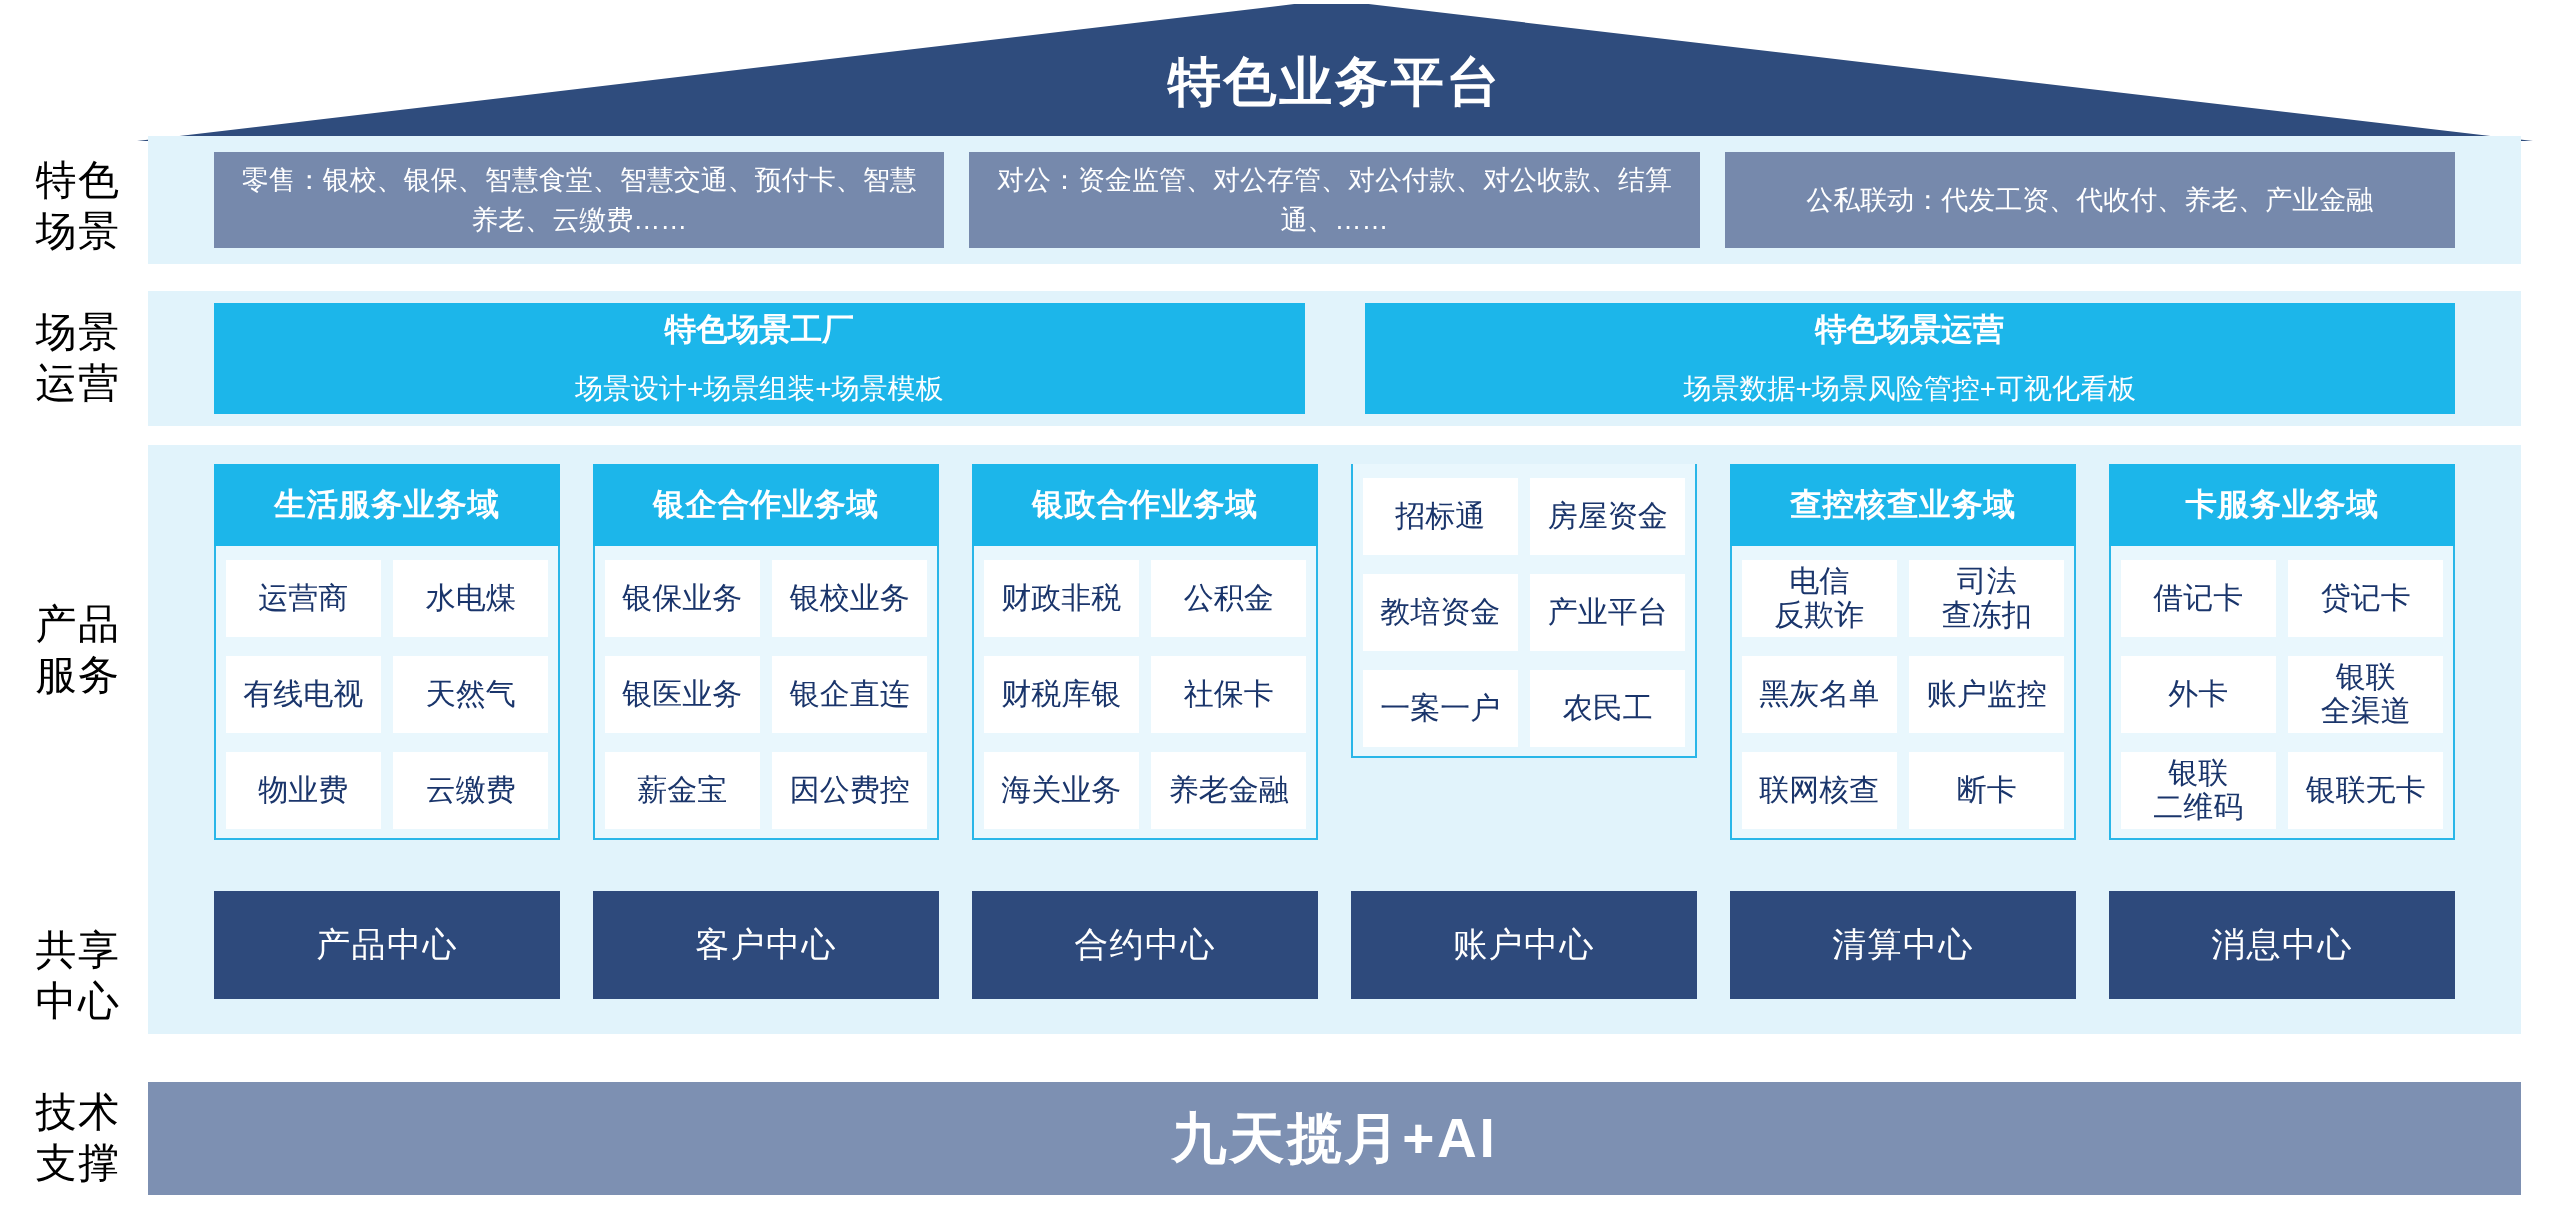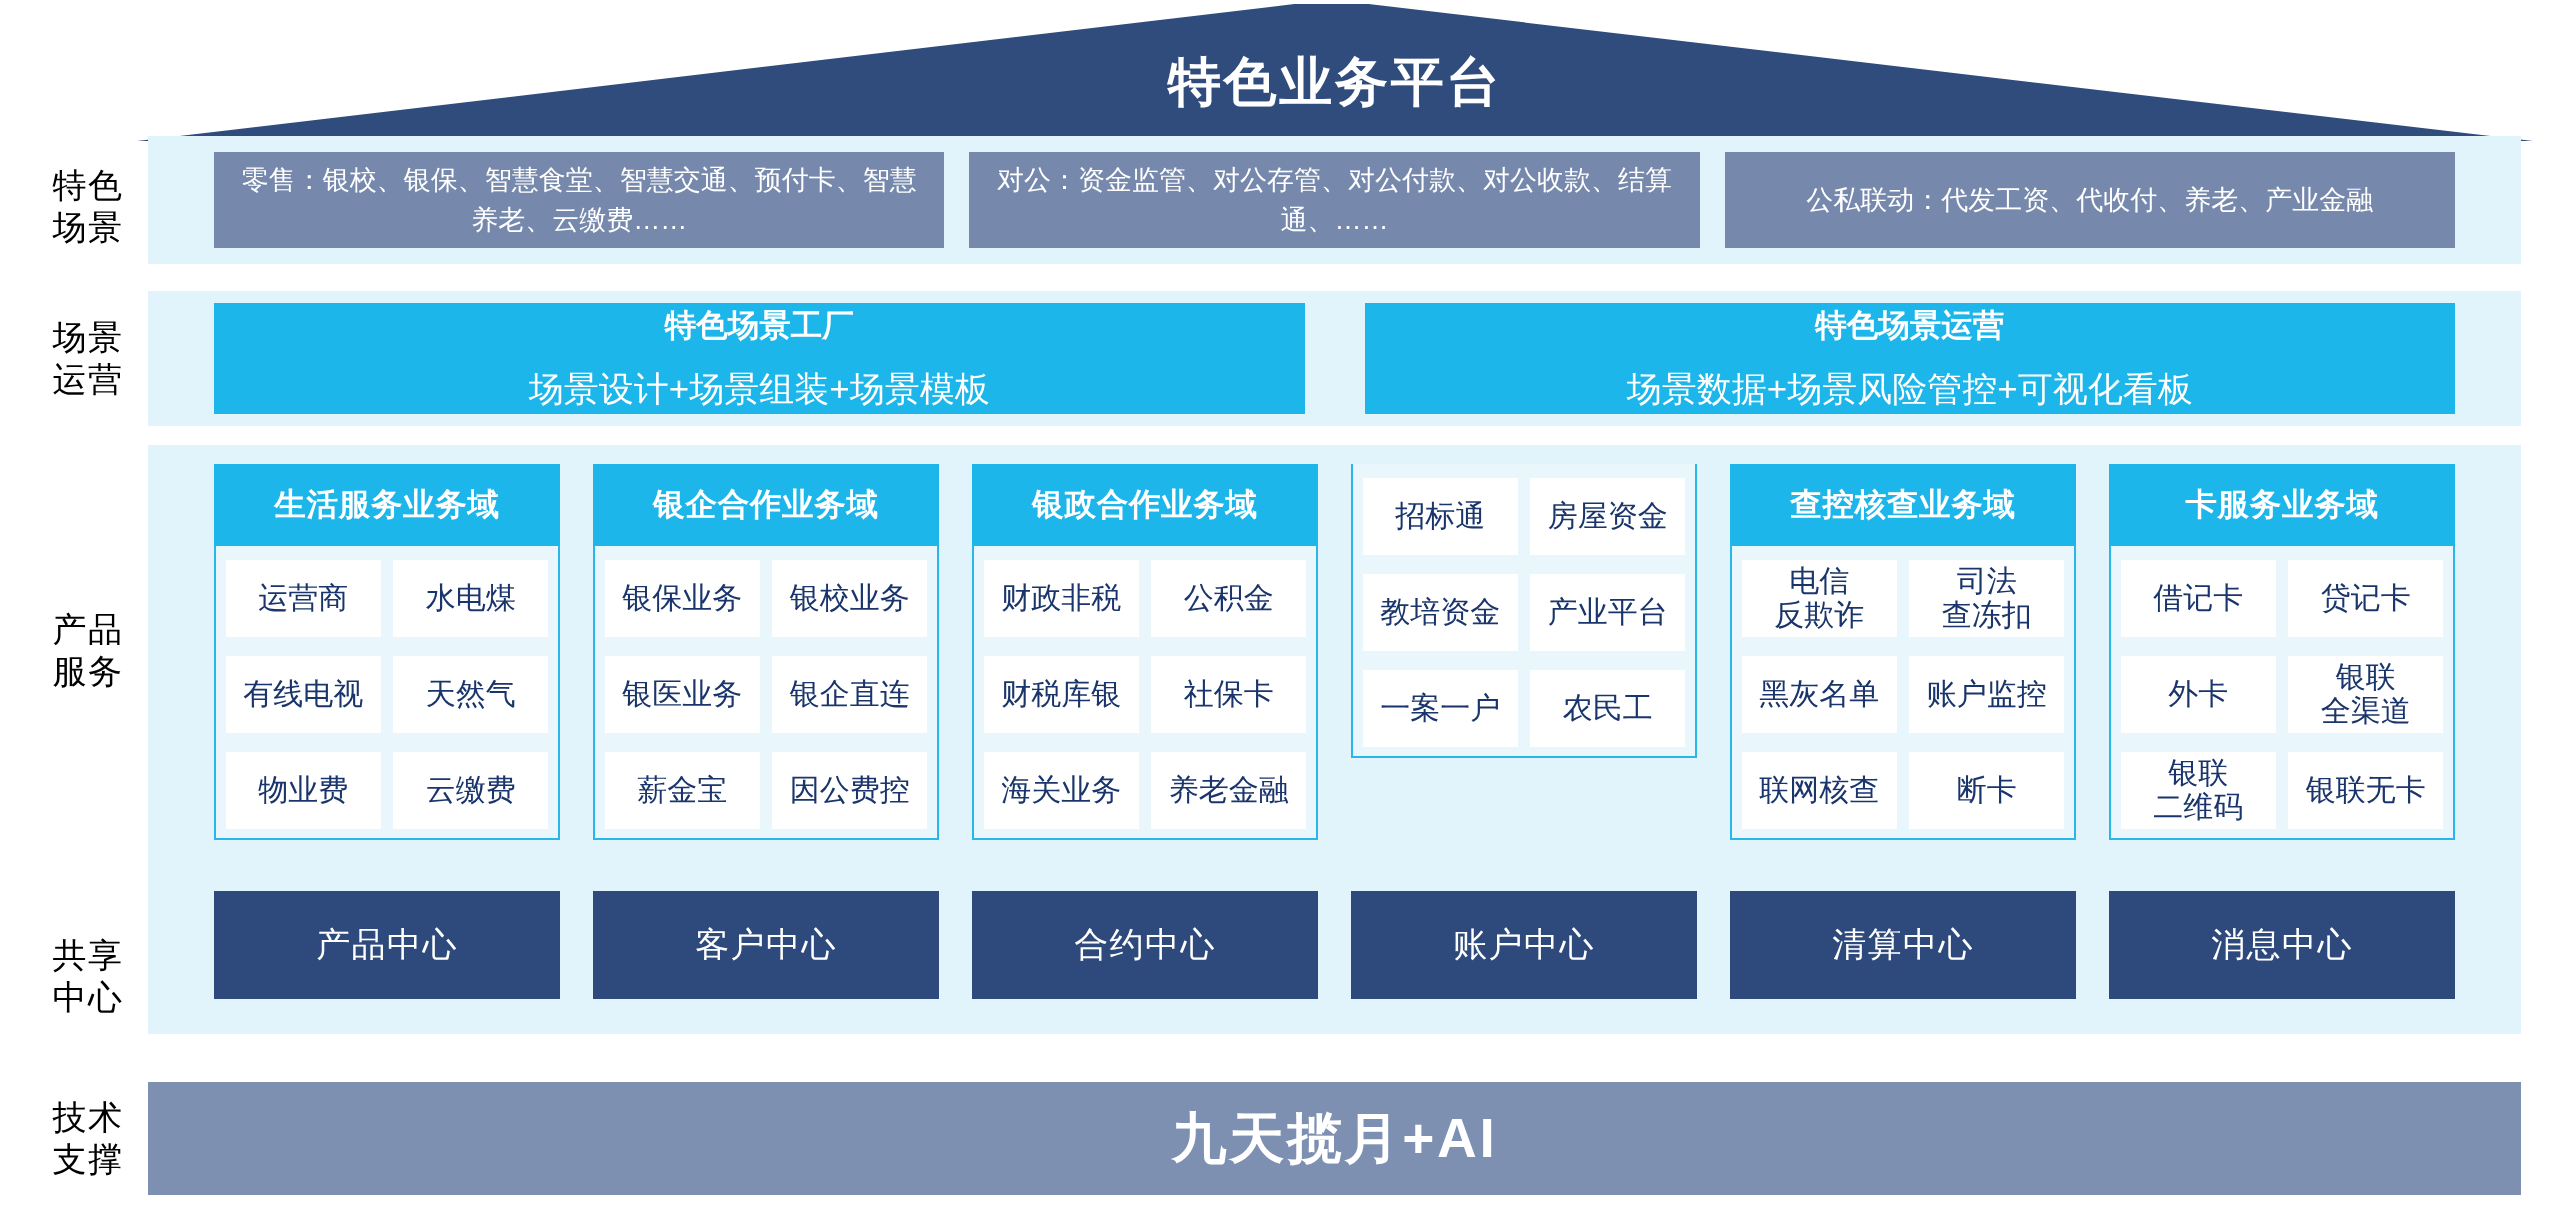--- a/index.html
+++ b/index.html
@@ -6,38 +6,38 @@
   body{font-family:"Liberation Sans","DejaVu Sans",sans-serif;}
   .canvas{position:relative;width:2576px;height:1232px;background:#ffffff;overflow:hidden;}
 
   
   .roof{position:absolute;left:137px;top:4.1px;width:2396px;height:137px;background:#2F4C7D;
         clip-path:polygon(0% 100%,48.3% 0%,51.4% 0%,100% 100%);
         display:flex;justify-content:center;align-items:center;padding-top:20.5px;box-sizing:border-box;}
   .roof-title{color:#ffffff;font-size:53px;font-weight:bold;letter-spacing:2.7px;}
 
   
-  .side-label{position:absolute;left:14px;width:148px;height:96px;display:flex;flex-direction:column;
-              justify-content:center;align-items:center;color:#000000;font-size:34px;line-height:1.25;
+  .side-label{position:absolute;left:4px;width:148px;height:96px;display:flex;flex-direction:column;
+              justify-content:center;align-items:center;color:#000000;font-size:41px;line-height:1.25;
               font-weight:400;letter-spacing:1.4px;}
 
   
   .band{position:absolute;left:148px;width:2373px;background:#E1F3FB;box-sizing:border-box;display:flex;}
 
   
   .band1{top:136px;height:128px;padding:16.4px 66px;gap:25px;}
   .gray-box{flex:1;background:#7689AC;color:#ffffff;font-size:27px;line-height:1.5;
             display:flex;justify-content:center;align-items:center;text-align:center;padding:0 20.5px;box-sizing:border-box;}
 
   
   .band2{top:291px;height:135px;padding:12.3px 66px;gap:60px;}
   .cyan-box{flex:1;background:#1CB6EA;color:#ffffff;display:flex;flex-direction:column;
             justify-content:center;align-items:center;gap:19px;text-align:center;}
   .cyan-title{font-size:31.5px;font-weight:bold;}
-  .cyan-sub{font-size:35px;}
+  .cyan-sub{font-size:28px;}
 
   
   .band3{top:445px;height:438px;padding:19px 66px 0 66px;gap:33px;align-items:flex-start;}
   .domain-col{flex:1;display:flex;flex-direction:column;}
   .domain-header{height:82px;background:#1CB6EA;color:#ffffff;font-size:31.5px;font-weight:bold;
                  display:flex;justify-content:center;align-items:center;letter-spacing:0.7px;}
   .domain-body{background:#E9F7FD;border:2.1px solid #29B6E8;border-top:none;
                display:grid;grid-template-columns:1fr 1fr;column-gap:12.3px;row-gap:19px;
                padding:13.7px 9.6px 9.6px 9.6px;}
   .domain-item{height:77px;background:#ffffff;color:#1A356B;font-size:30px;line-height:1.15;

